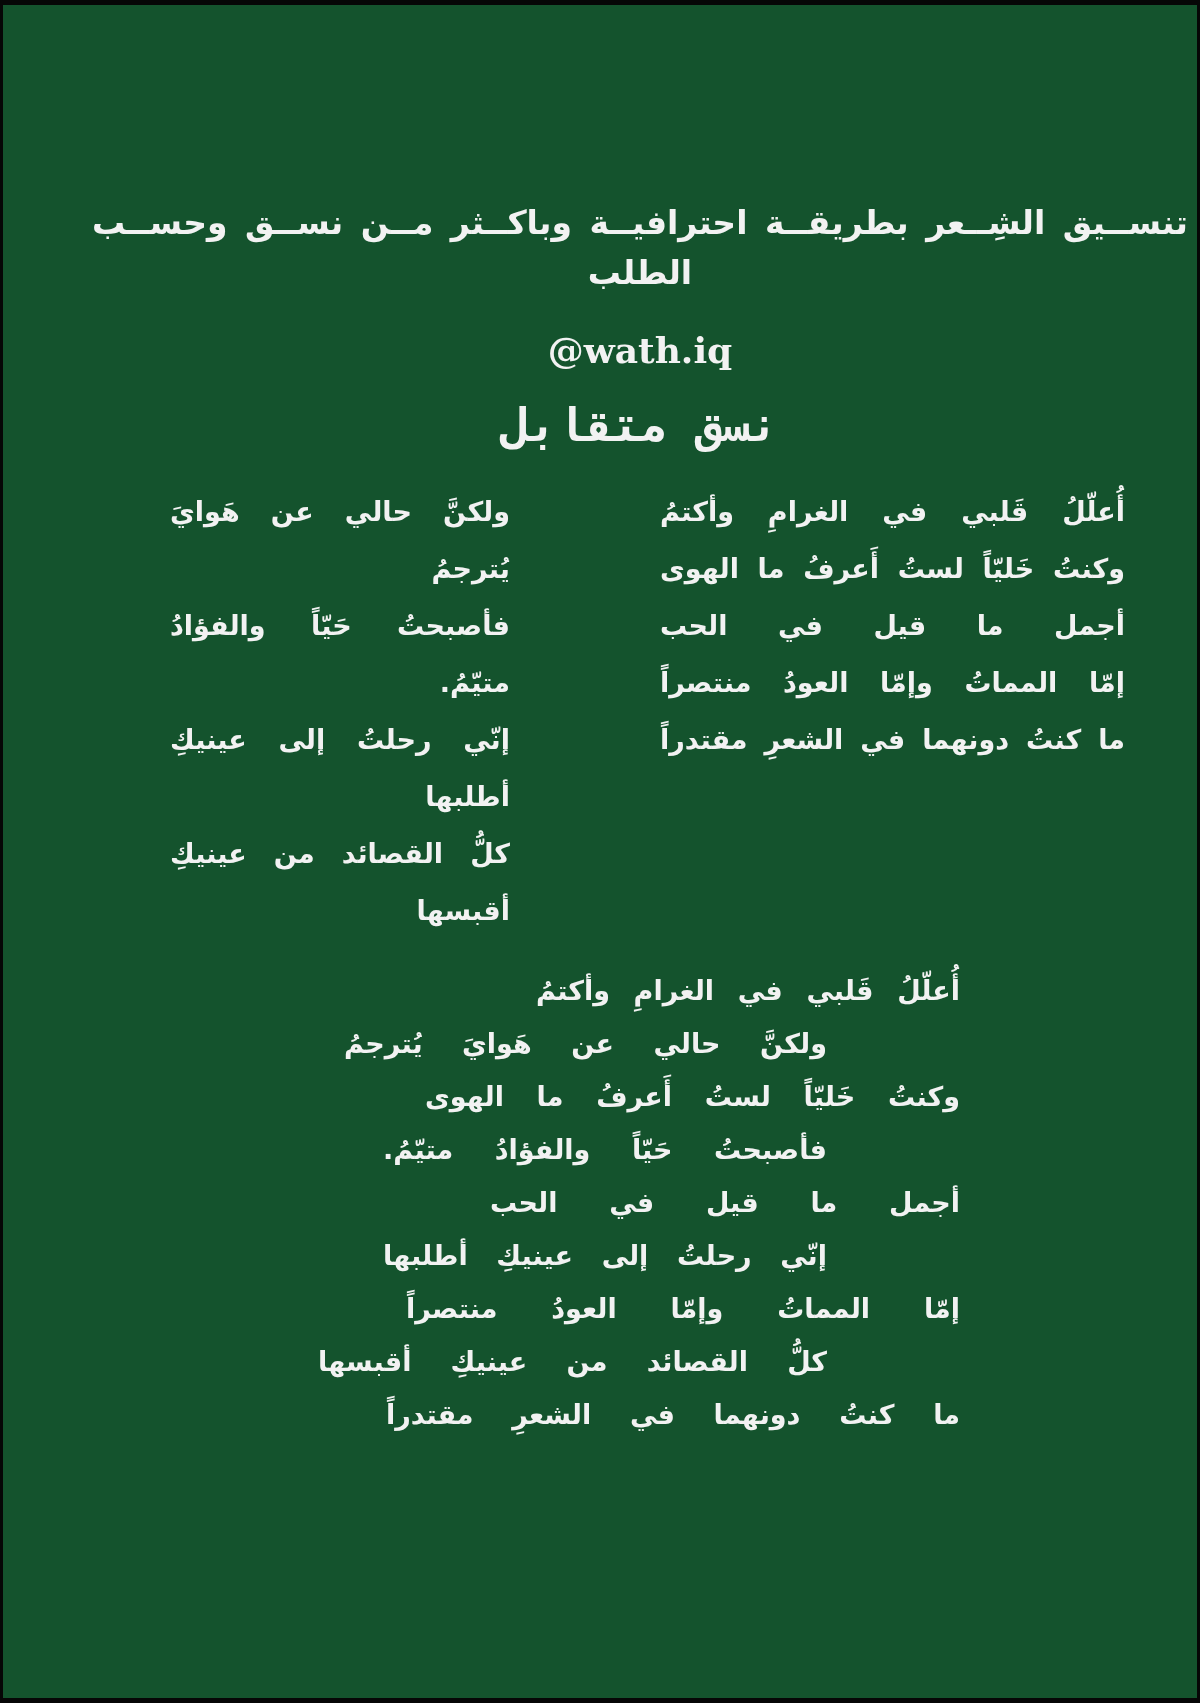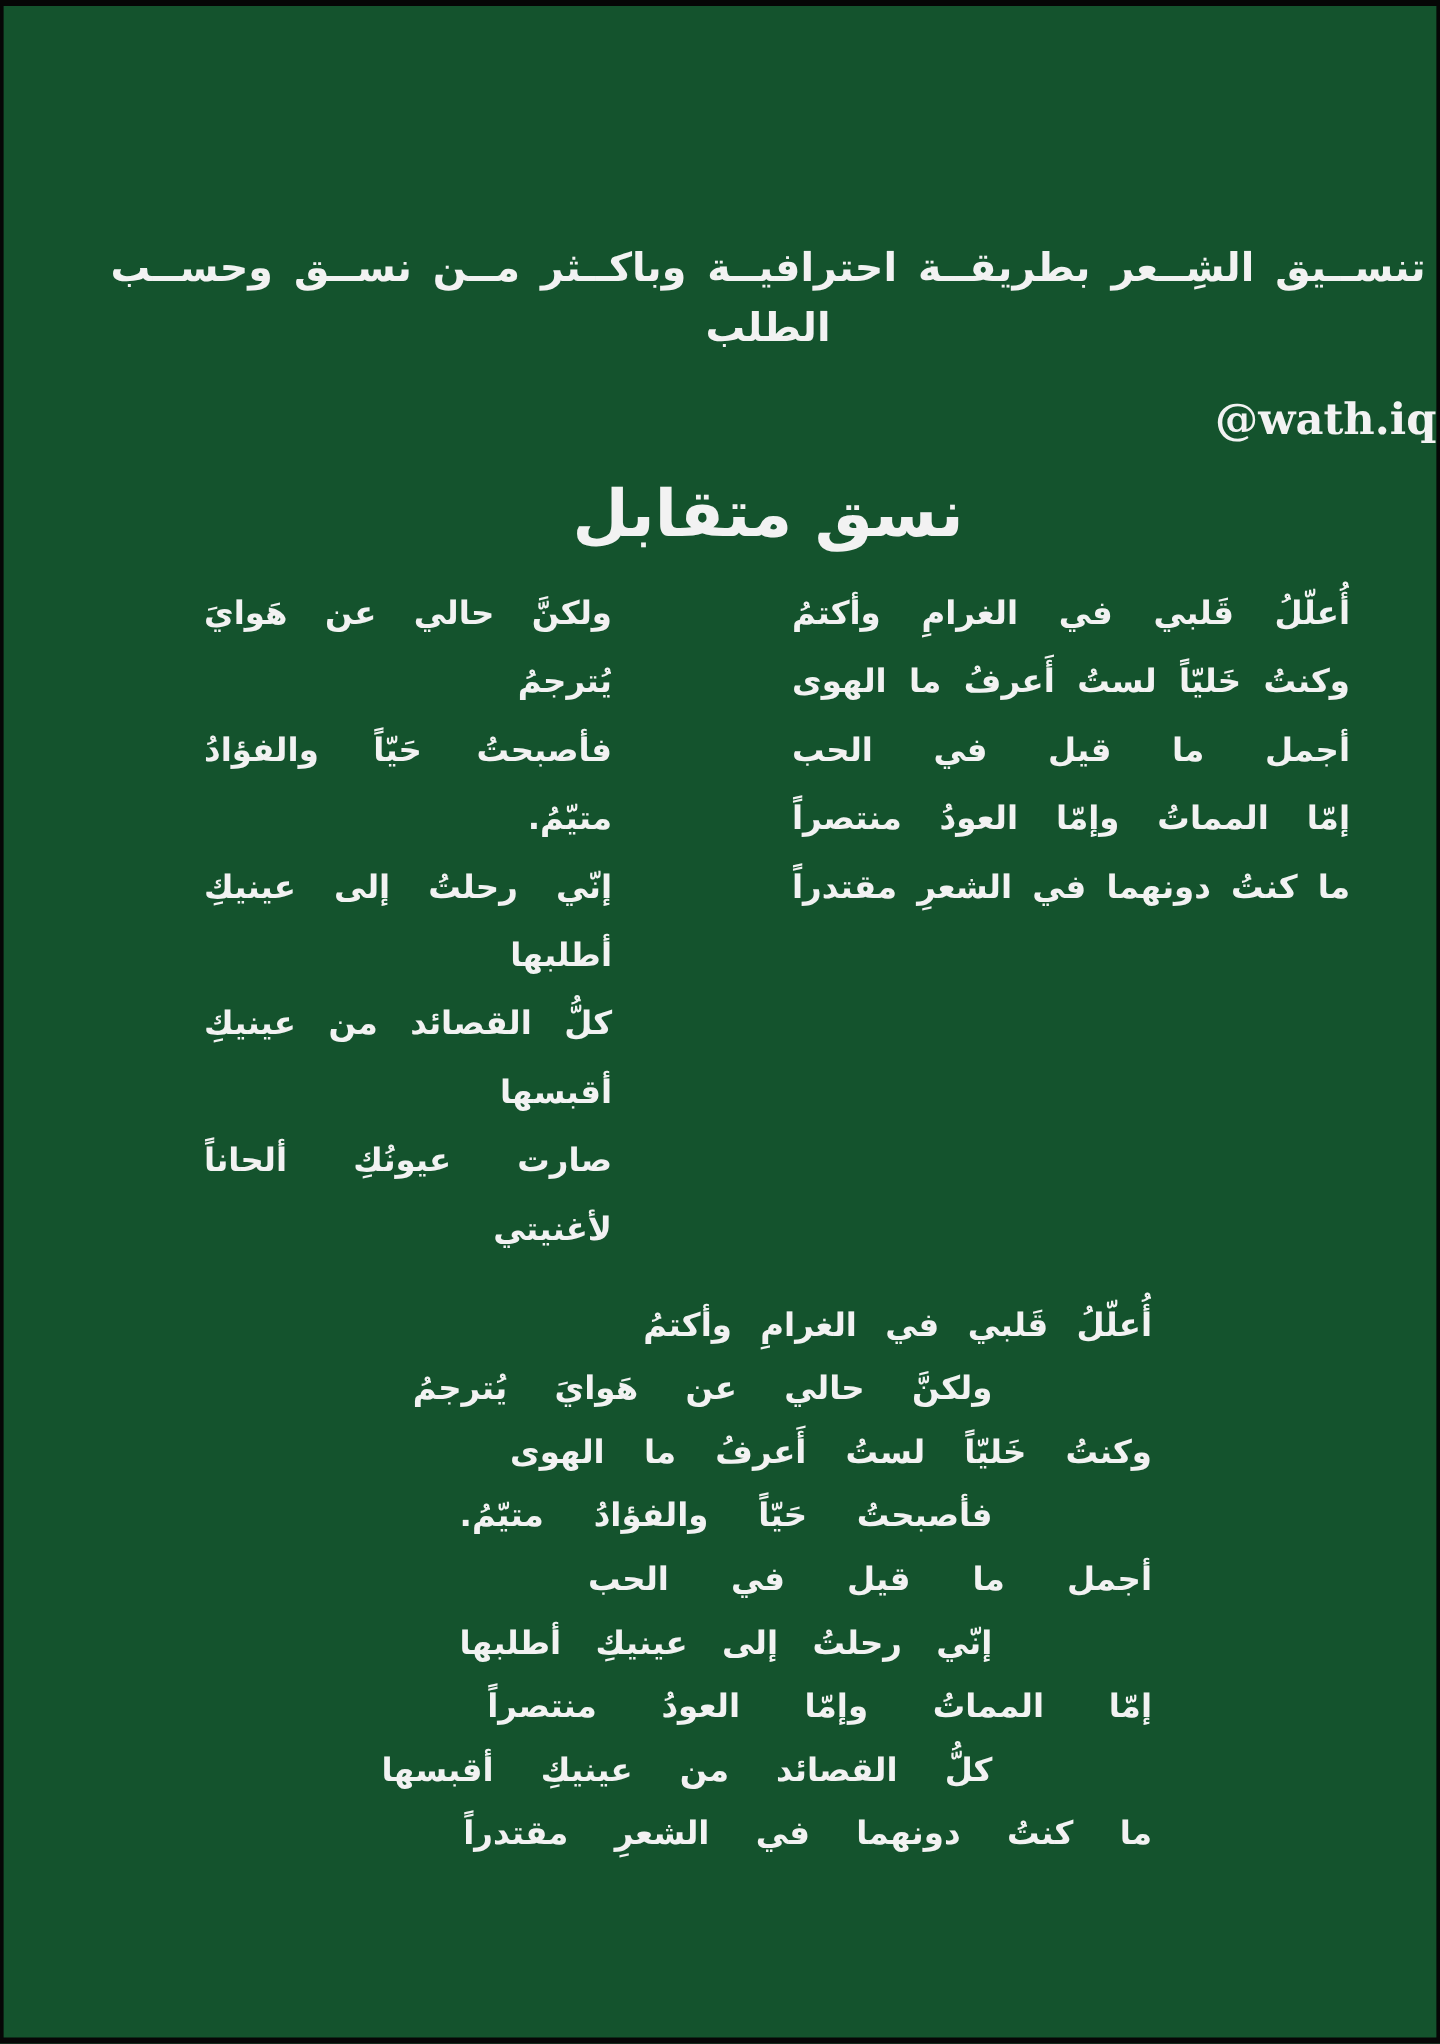--- a/index.html
+++ b/index.html
@@ -22,30 +22,31 @@
     direction:rtl;
     text-align:center;
     font-size:33px;
     line-height:50px;
     word-spacing:6px;
   }
   .handle {
     margin-top:30px;
     padding-left:80px;
     direction:ltr;
-    text-align:right;
+    text-align:center;
     font-family:"DejaVu Serif", serif;
     font-size:36px;
     line-height:44px;
   }
   .section-title {
     direction:rtl;
     text-align:center;
-    font-size:54px;
+    font-size:46px;
     line-height:58px;
+    font-family:Liberation Mono, monospace;
   }
   .title-1 { margin-top:28px; padding-left:80px; }
   .title-2 { margin-top:128px; }
   
   .couplets {
     margin-top:25px;
     display:flex;
     direction:rtl;
     justify-content:space-between;
     padding-right:72px;
@@ -95,21 +96,20 @@
       <div class="line">وكنتُ خَليّاً لستُ أَعرفُ ما الهوى</div>
       <div class="line">أجمل ما قيل في الحب</div>
       <div class="line">إمّا المماتُ وإمّا العودُ منتصراً</div>
       <div class="line">ما كنتُ دونهما في الشعرِ مقتدراً</div>
     </div>
     <div class="col-second">
       <div class="line">ولكنَّ حالي عن هَوايَ يُترجمُ</div>
       <div class="line">فأصبحتُ حَيّاً والفؤادُ متيّمُ.</div>
       <div class="line">إنّي رحلتُ إلى عينيكِ أطلبها</div>
       <div class="line">كلُّ القصائد من عينيكِ أقبسها</div>
-      <div class="line">صارت عيونُكِ ألحاناً لأغنيتي</div>
     </div>
   </div>
 
 
   <div class="staggered">
     <div class="line">أُعلّلُ قَلبي في الغرامِ وأكتمُ</div>
     <div class="line">ولكنَّ حالي عن هَوايَ يُترجمُ</div>
     <div class="line">وكنتُ خَليّاً لستُ أَعرفُ ما الهوى</div>
     <div class="line">فأصبحتُ حَيّاً والفؤادُ متيّمُ.</div>
     <div class="line">أجمل ما قيل في الحب</div>

